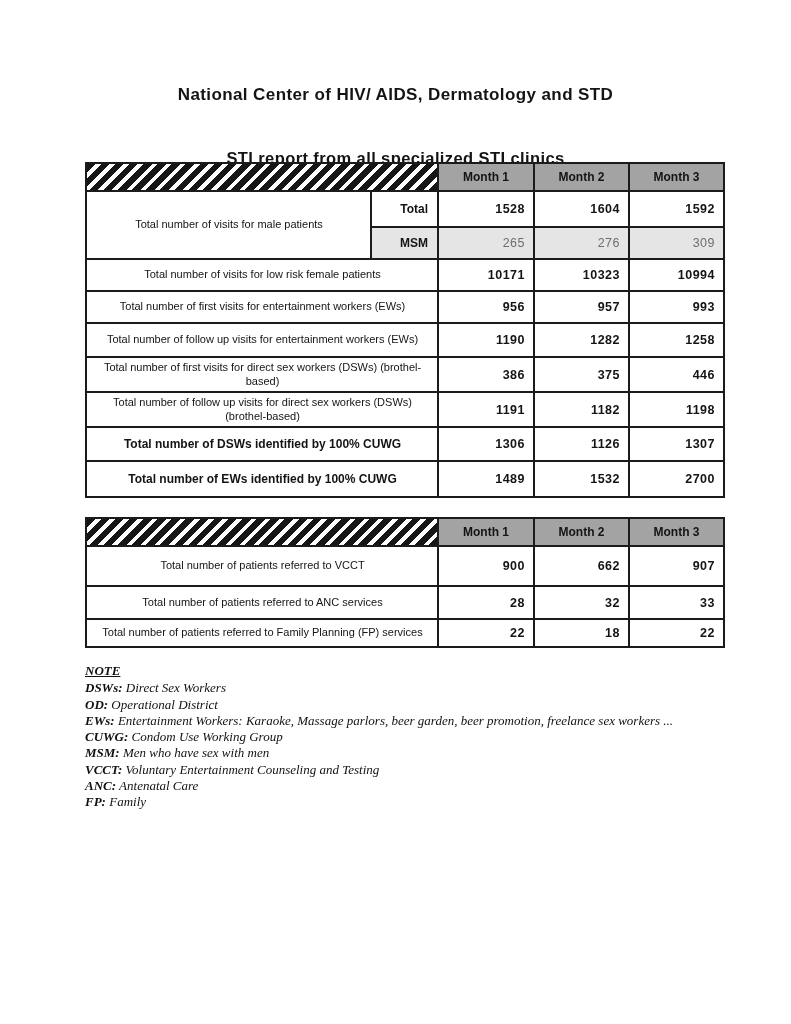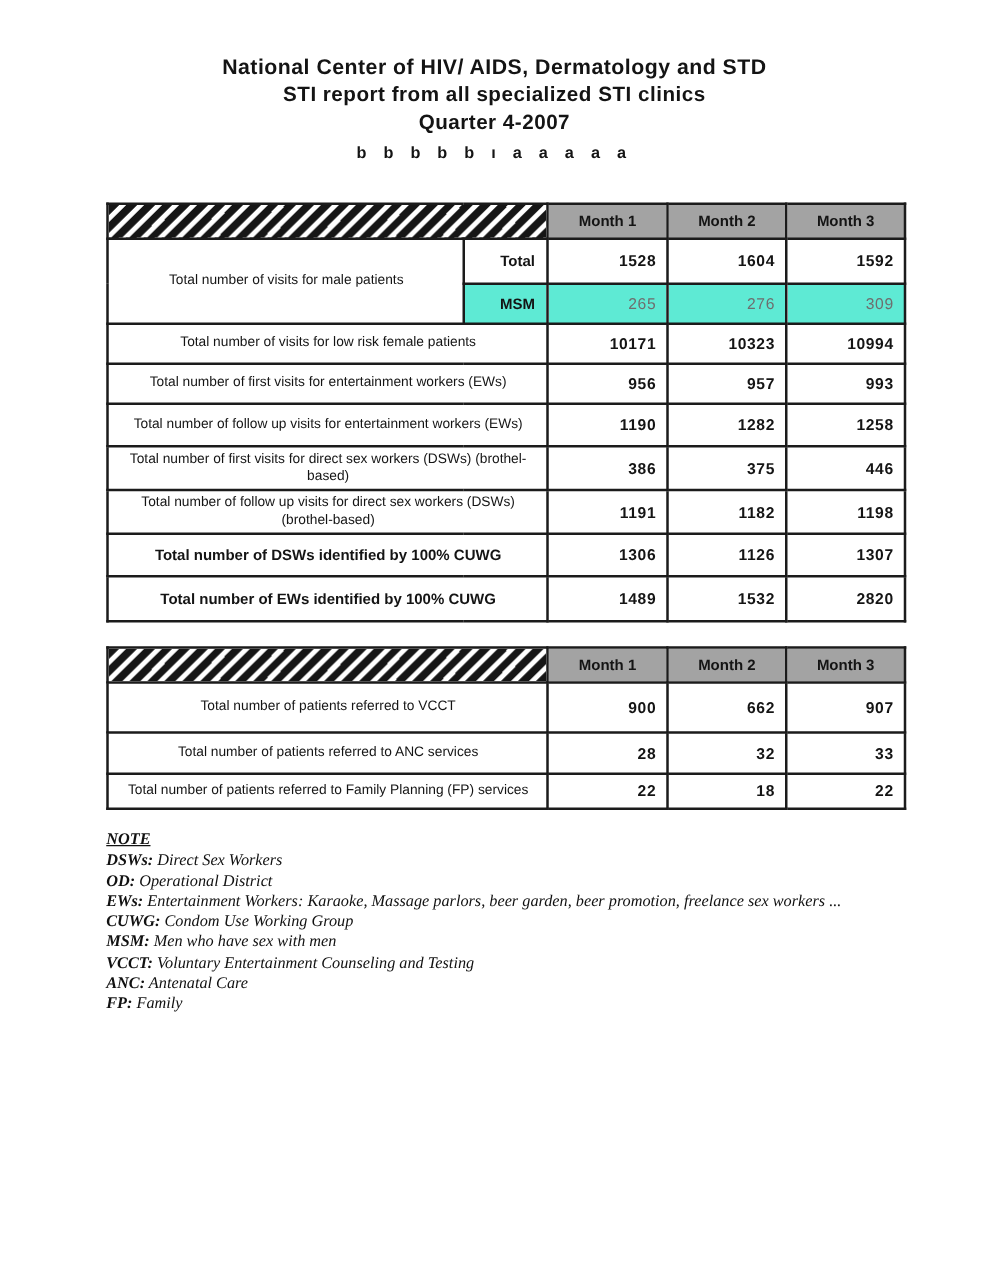--- a/index.html
+++ b/index.html
@@ -11,21 +11,21 @@
     color: #141414;
     overflow: hidden;
   }
 
   
   .title-block {
     position: absolute;
     top: 42px; left: 0; width: 791px;
     text-align: center;
   }
-  .title-line { font-weight: bold; letter-spacing: 0.4px; }
+  .title-line { font-weight: bold; letter-spacing: 0.4px; margin-top: 41px; }
   .t1 { font-size: 17px; line-height: 23px; }
   .t2 { font-size: 16.5px; line-height: 22px; }
   .t3 { font-size: 16.5px; line-height: 22px; }
   .t4 {
     font-size: 13px; font-weight: 600;
     letter-spacing: 5px; margin-top: 5px;
   }
 
   
   table {
@@ -68,21 +68,21 @@
   }
   td.num {
     font-size: 12.5px;
     font-weight: 600;
     text-align: right;
     vertical-align: middle;
     padding-right: 8px;
     letter-spacing: 0.5px;
   }
   .underlined { }
-  tr.gray td { background: #5eead4; }
+  tr.gray td { background: #e5e5e5; }
   tr.gray td.num { color: #6e6e6e; font-weight: 500; }
   tr.bold-row td.label { font-size: 12px; font-weight: bold; line-height: 14px; }
   tr.bold-row td.num { font-weight: bold; }
 
   
   .notes {
     position: absolute;
     left: 85px; top: 663px;
     width: 620px;
     font-family: "Liberation Serif", serif;
@@ -169,21 +169,21 @@
   <tr style="height:34px" class="bold-row">
     <td class="label" colspan="2">Total number of DSWs identified by 100% CUWG</td>
     <td class="num">1306</td>
     <td class="num">1126</td>
     <td class="num">1307</td>
   </tr>
   <tr style="height:36px" class="bold-row">
     <td class="label" colspan="2">Total number of EWs identified by 100% CUWG</td>
     <td class="num">1489</td>
     <td class="num">1532</td>
-    <td class="num">2820</td>
+    <td class="num">2700</td>
   </tr>
 </tbody>
   </table>
 
 <table id="table2">
   <colgroup>
     <col style="width:352px">
     <col style="width:96px">
       <col style="width:95px">
       <col style="width:95px">

